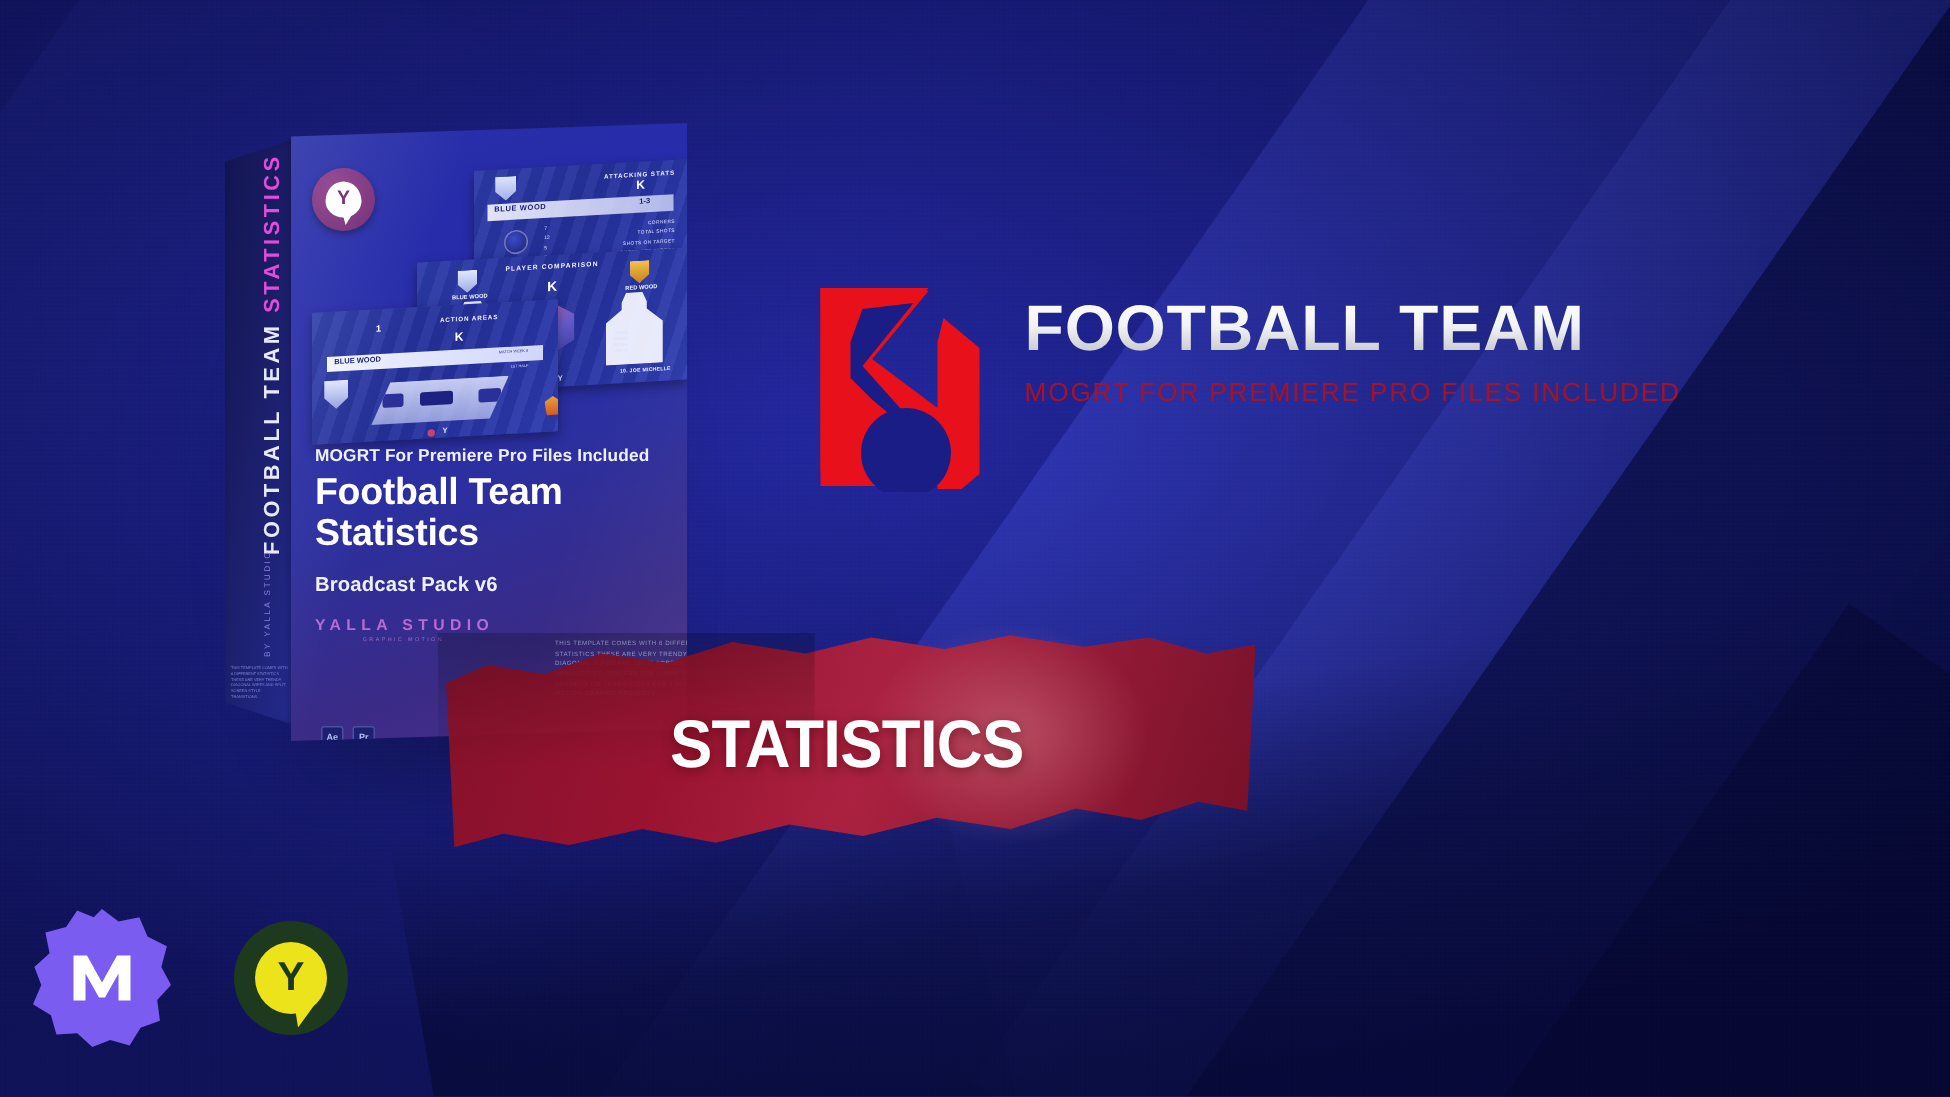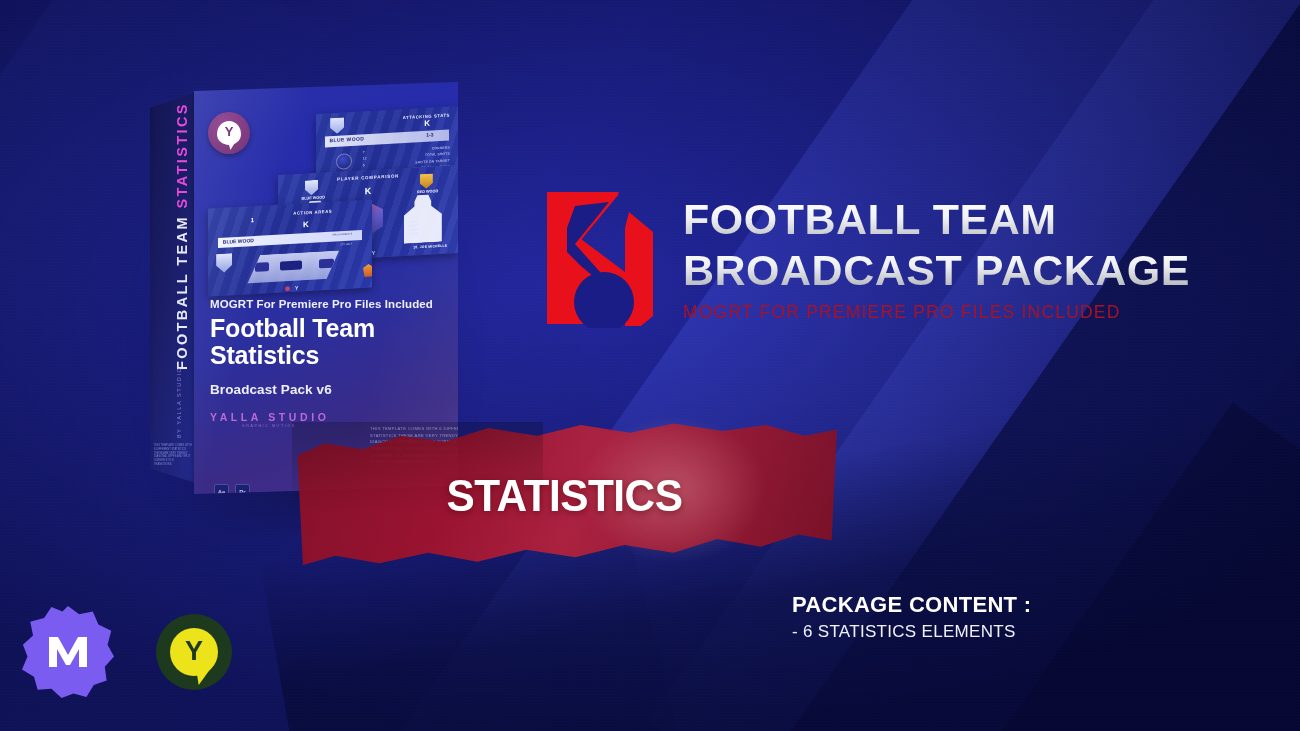--- a/index.html
+++ b/index.html
@@ -507,28 +507,23 @@
         M84 24 L108 44 L108 128 L96 138 L80 138 L80 40 Z"></path>
       <circle cx="59" cy="114" r="30" fill="#1a1d85"></circle>
       <path fill="#1a1d85" d="
         M30 18 L64 14 L30 56 L64 94 L62 100 L36 78 L22 64 L22 40 Z"></path>
       <path fill="#1a1d85" d="M2 4 L2 0 L118 0 L118 4 Z" opacity="0"></path>
     </svg>
   </div>
 
   <div id="titles">
     <div class="t-line1">FOOTBALL TEAM</div>
-    <div class="t-line2">BROADCAST PACKAGE</div>
     <div class="t-sub">MOGRT FOR PREMIERE PRO FILES INCLUDED</div>
   </div>
 
-  <div id="pkg">
-    <div class="pkg-title">PACKAGE CONTENT :</div>
-    <div class="pkg-item">-  6 STATISTICS ELEMENTS</div>
-  </div>
 
   <div id="badges">
     <div class="ma-badge">
       <div class="ma-m">
         <svg viewBox="0 0 46 46" xmlns="http://www.w3.org/2000/svg">
           <path fill="#ffffff" d="M4 38 L4 8 L13 8 L23 26 L33 8 L42 8 L42 38 L34 38 L34 20 L25 36 L21 36 L12 20 L12 38 Z"></path>
         </svg>
       </div>
     </div>
     <div class="y-badge">

